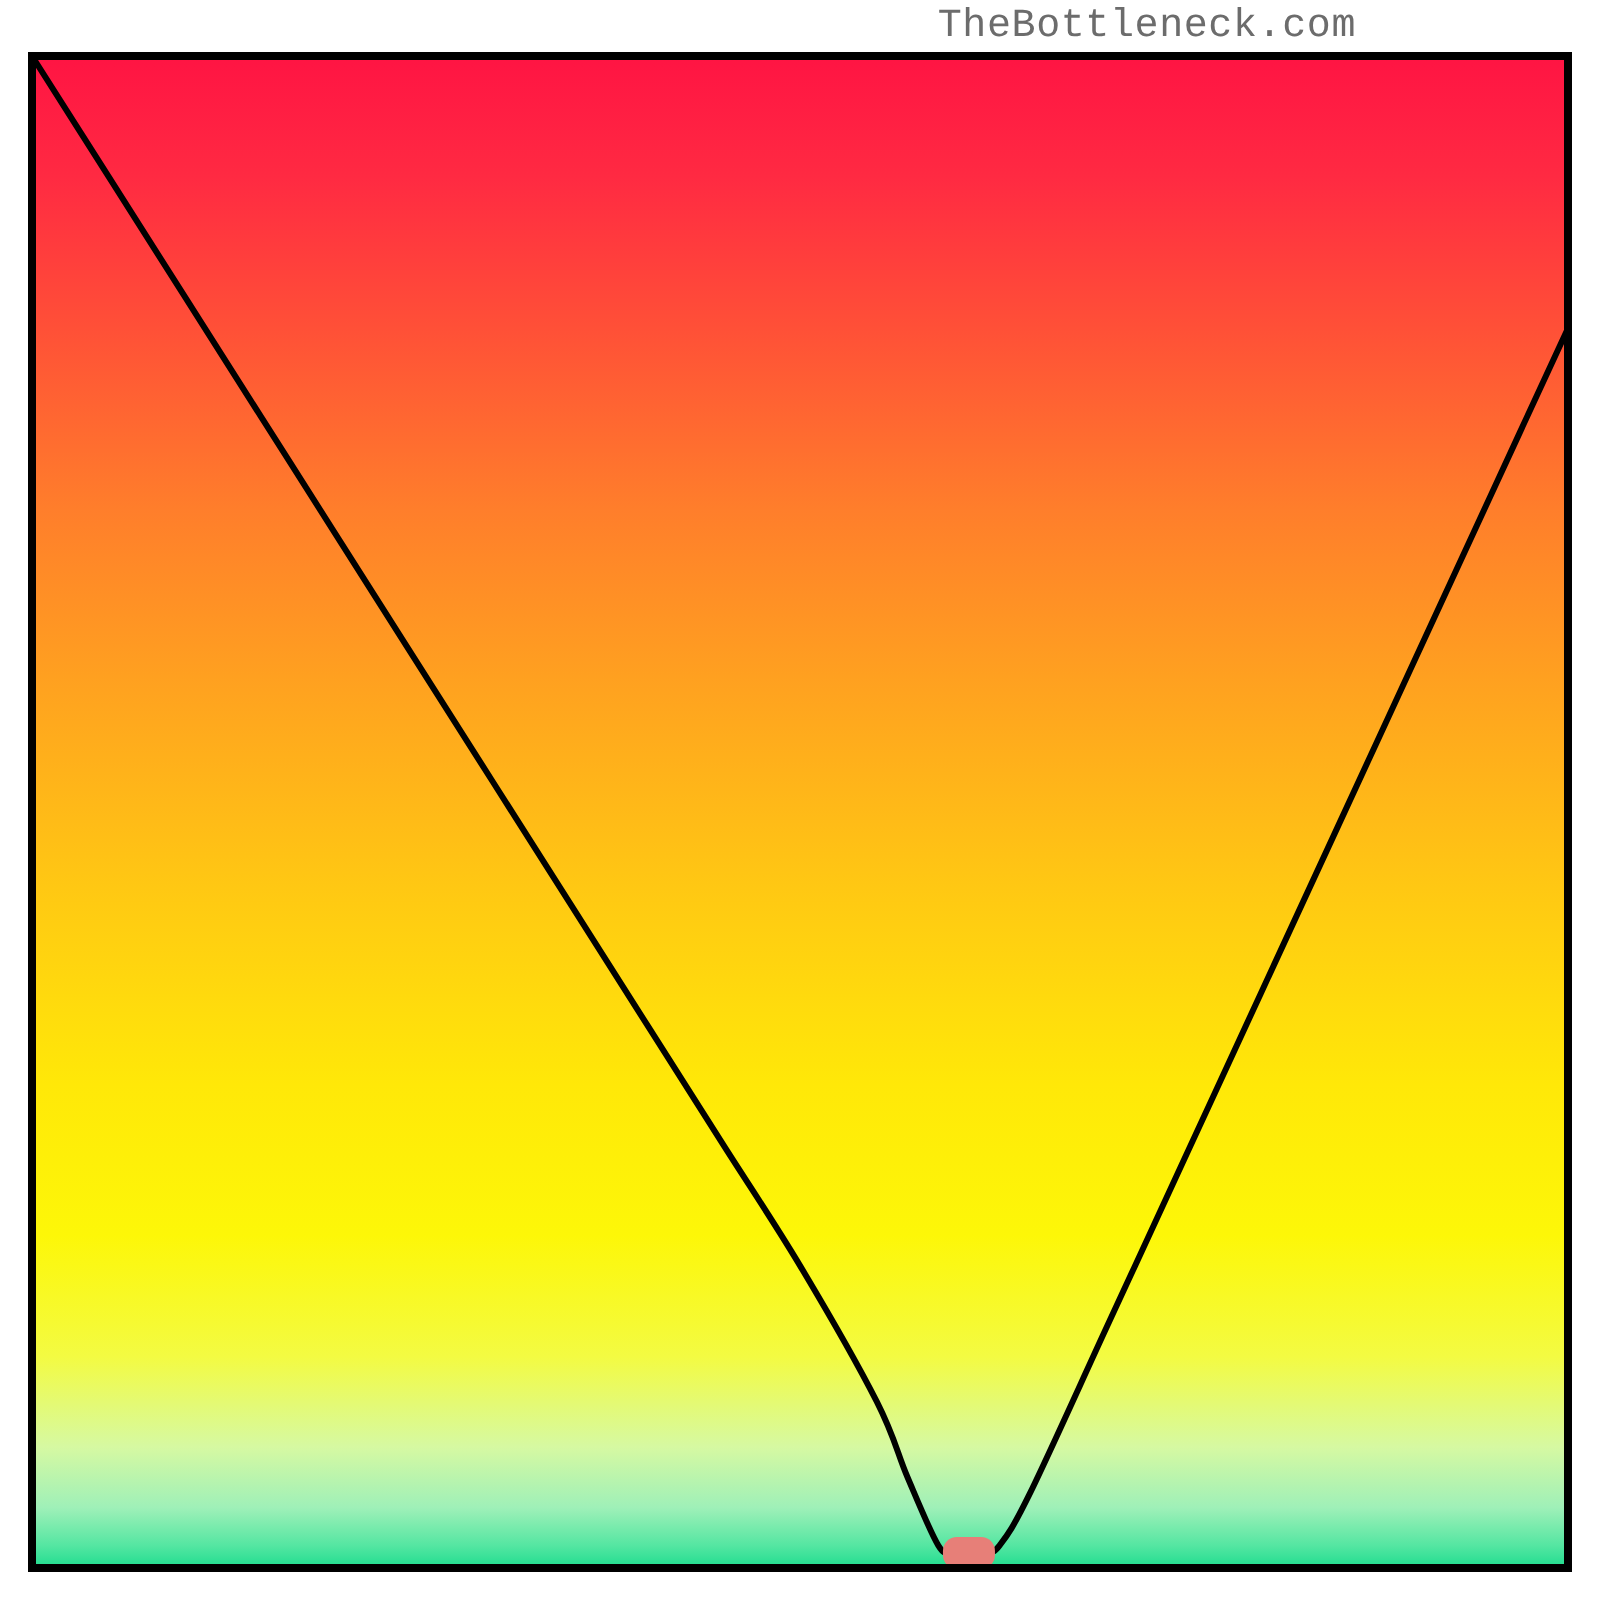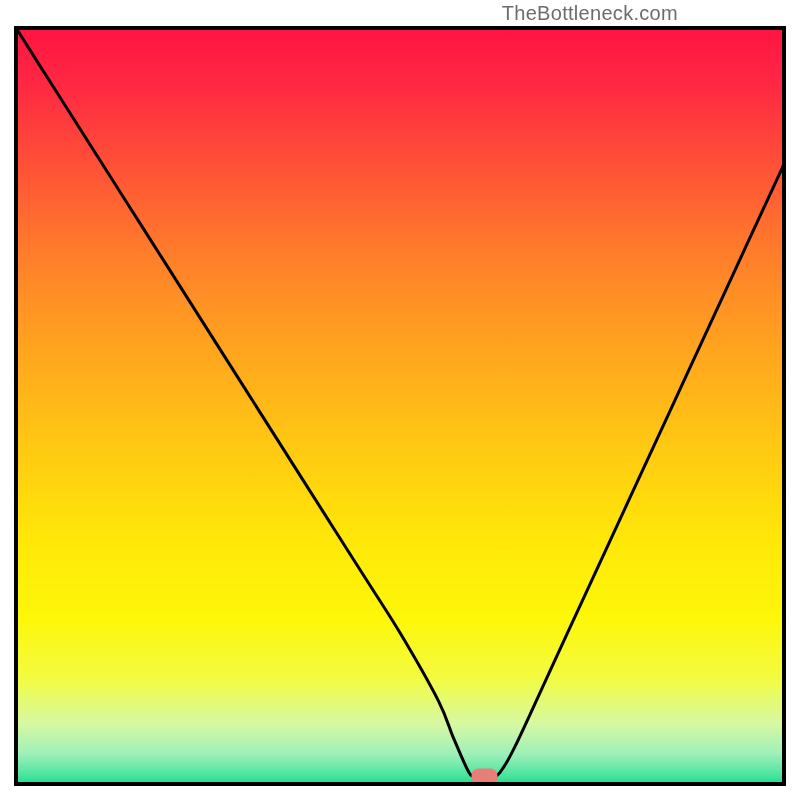--- a/index.html
+++ b/index.html
@@ -7,20 +7,21 @@
     padding: 0;
     width: 800px;
     height: 800px;
     background: #ffffff;
     font-family: Arial, Helvetica, sans-serif;
   }
   .container {
     position: relative;
     width: 688px;
     height: 800px;
+    font-family: Liberation Mono, monospace;
   }
   .watermark {
     position: absolute;
     top: 2px;
     right: 10px;
     color: #6c6c6c;
     font-size: 20px;
     font-weight: 500;
     letter-spacing: 0.3px;
     z-index: 10;

